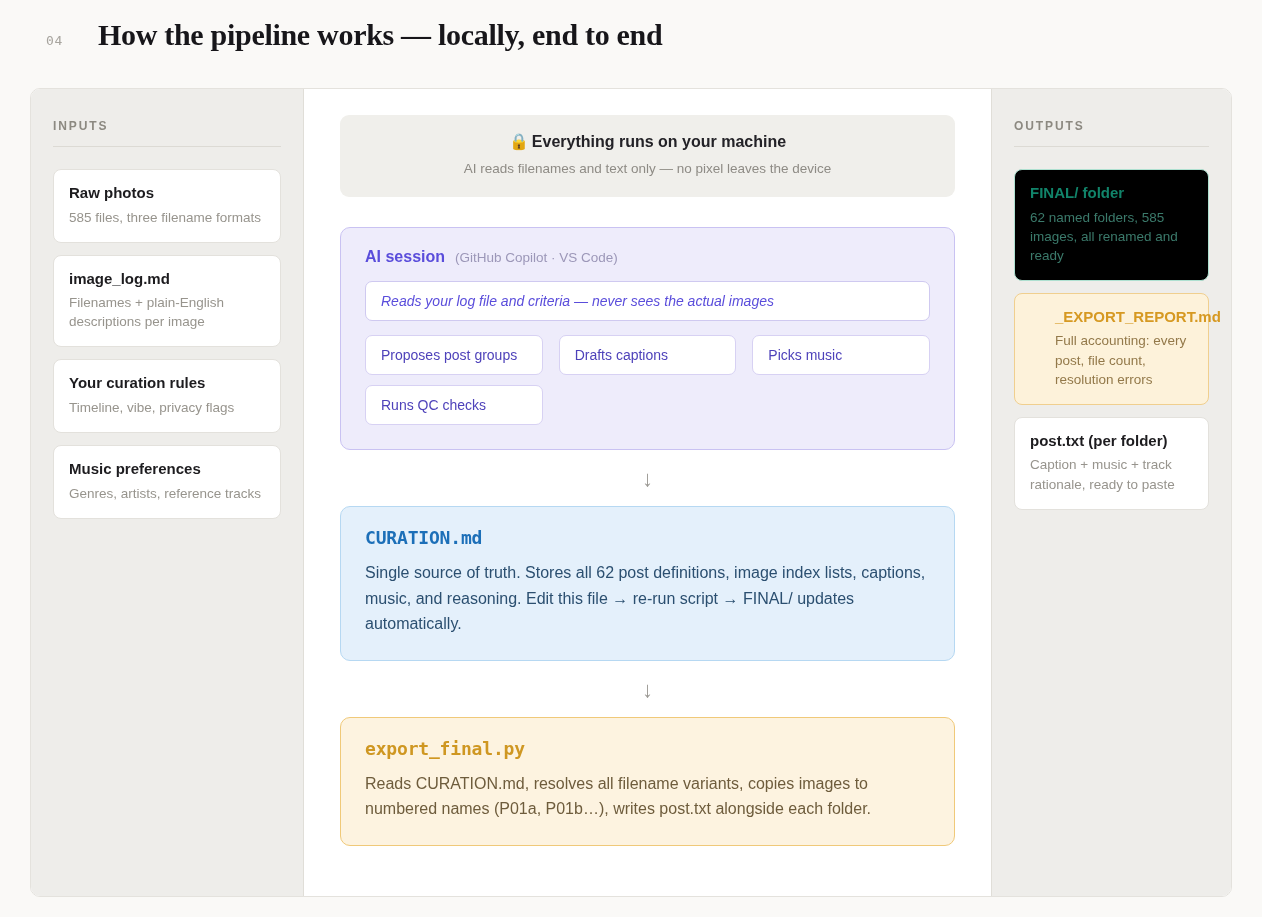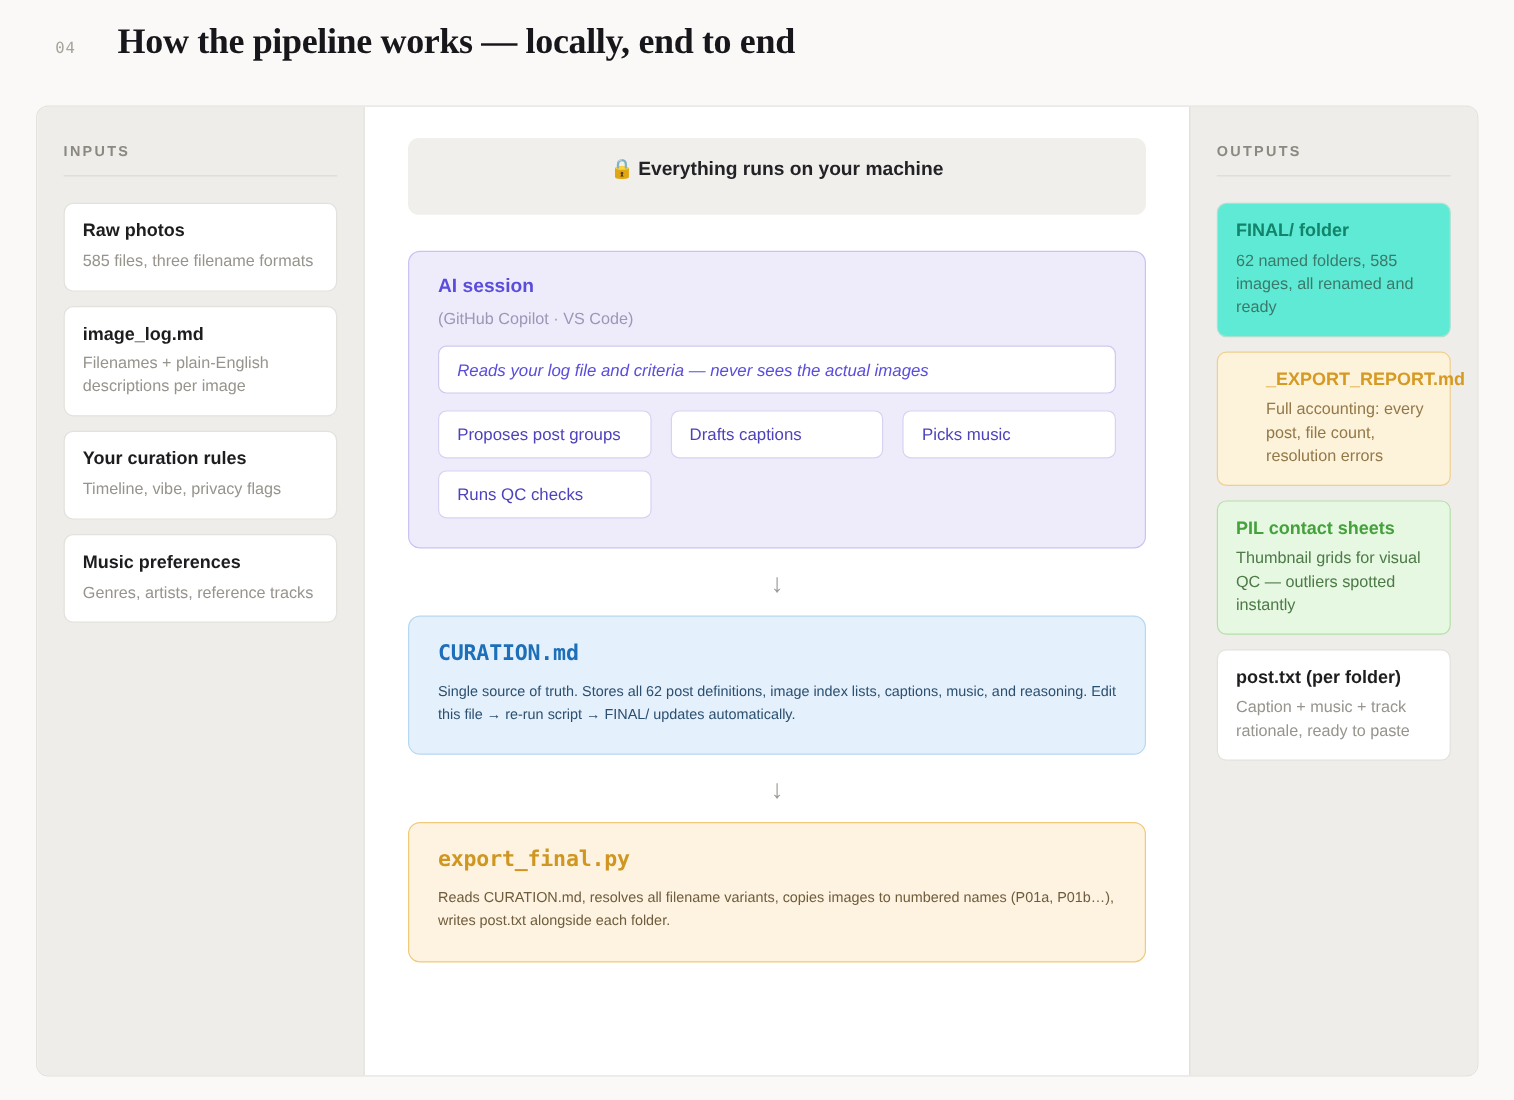--- a/index.html
+++ b/index.html
@@ -106,21 +106,21 @@
     line-height: 1.3;
     margin-bottom: 5px;
   }
   .side-card .sc-desc {
     font-size: 13.5px;
     color: #97948d;
     line-height: 1.42;
   }
 
   
-  .side-card.teal   { background: #5eead4; border-color: #aee0d0; }
+  .side-card.teal   { background: #000000; border-color: #aee0d0; }
   .side-card.teal .sc-title { color: #11846a; }
   .side-card.teal .sc-desc  { color: #3b7a6b; }
 
   .side-card.amber  { background: #fdf2da; border-color: #f0cf8e; padding-left: 40px; }
   .side-card.amber .sc-title { color: #d69922; }
   .side-card.amber .sc-desc  { color: #93794a; }
 
   .side-card.green  { background: #e6f7e2; border-color: #b4e0a8; }
   .side-card.green .sc-title { color: #44a13b; }
   .side-card.green .sc-desc  { color: #4d7a47; }
@@ -155,21 +155,20 @@
     border: 1px solid #c9c2f2;
     border-radius: 10px;
     padding: 20px 24px 24px 24px;
     box-sizing: border-box;
   }
   .ai-head {
     display: flex;
     align-items: baseline;
     gap: 10px;
     margin-bottom: 15px;
-    flex-direction: column;
   }
   .ai-title {
     font-size: 16px;
     font-weight: 700;
     color: #5a4ddb;
   }
   .ai-sub {
     font-size: 13.5px;
     color: #9c97b8;
   }
@@ -213,21 +212,21 @@
     box-sizing: border-box;
   }
   .flow-card .fc-title {
     font-family: "DejaVu Sans Mono", monospace;
     font-size: 18px;
     font-weight: 700;
     margin-bottom: 12px;
     letter-spacing: -0.01em;
   }
   .flow-card .fc-body {
-    font-size: 12px;
+    font-size: 16px;
     line-height: 1.6;
   }
   .flow-card.blue {
     background: #e4f0fb;
     border: 1px solid #b6d8f2;
   }
   .flow-card.blue .fc-title { color: #1c6fb8; }
   .flow-card.blue .fc-body  { color: #2b4f70; }
 
   .flow-card.cream {
@@ -271,20 +270,21 @@
       <div class="sc-desc">Genres, artists, reference tracks</div>
     </div>
   </div>
 
   <div class="col-center">
 
     <div class="privacy-banner">
       <div class="privacy-title">
         <span class="lock">🔒</span><span>Everything runs on your machine</span>
       </div>
+      <div class="privacy-sub">AI reads filenames and text only — no pixel leaves the device</div>
     </div>
 
     <div class="ai-session">
       <div class="ai-head">
         <span class="ai-title">AI session</span>
         <span class="ai-sub">(GitHub Copilot · VS Code)</span>
       </div>
       <div class="ai-input">Reads your log file and criteria — never sees the actual images</div>
       <div class="ai-grid">
         <div class="ai-chip">Proposes post groups</div>
@@ -317,24 +317,20 @@
     <div class="side-card teal">
       <div class="sc-title">FINAL/ folder</div>
       <div class="sc-desc">62 named folders, 585 images, all renamed and ready</div>
     </div>
 
     <div class="side-card amber">
       <div class="sc-title">_EXPORT_REPORT.md</div>
       <div class="sc-desc">Full accounting: every post, file count, resolution errors</div>
     </div>
 
-    <div class="side-card green">
-      <div class="sc-title">PIL contact sheets</div>
-      <div class="sc-desc">Thumbnail grids for visual QC — outliers spotted instantly</div>
-    </div>
 
     <div class="side-card plain">
       <div class="sc-title">post.txt (per folder)</div>
       <div class="sc-desc">Caption + music + track rationale, ready to paste</div>
     </div>
   </div>
 
 </div>
 
 </body></html>

